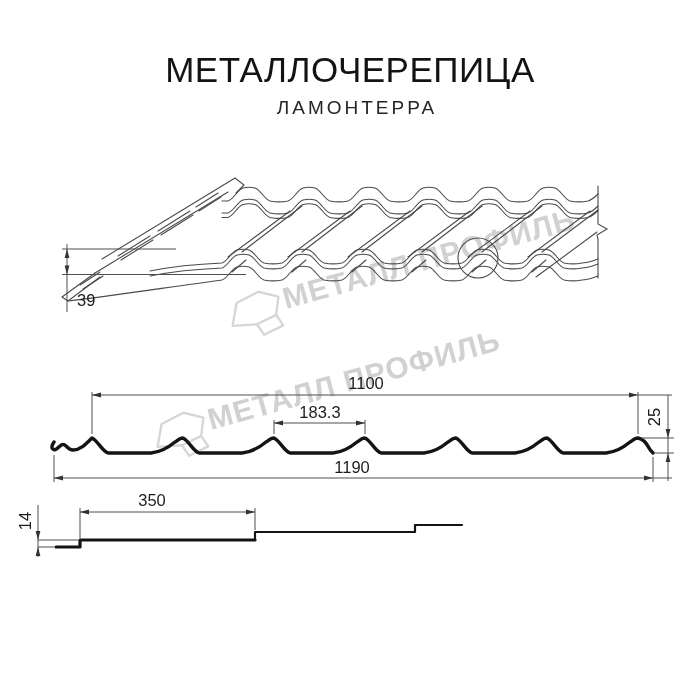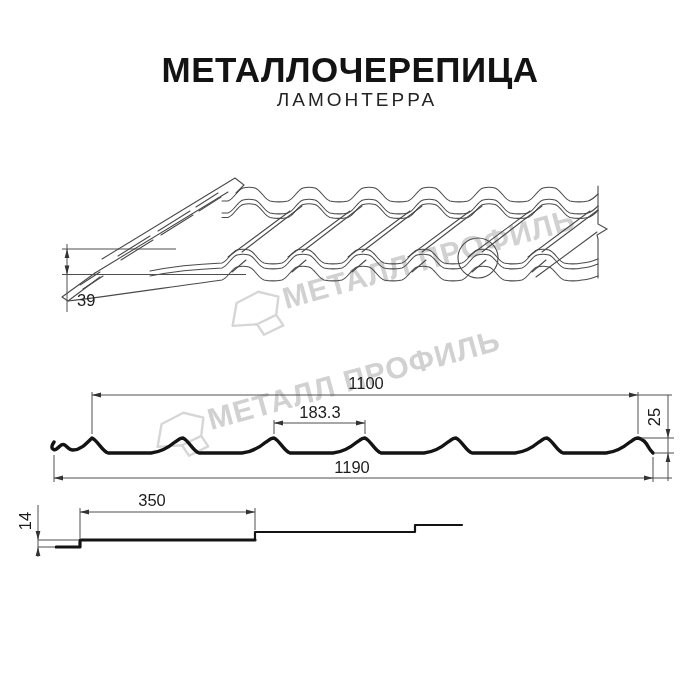--- a/index.html
+++ b/index.html
@@ -1,21 +1,21 @@
 <!DOCTYPE html>
 <html><head>
 <meta charset="utf-8">
 <style>
   html,body{margin:0;padding:0;background:#fff;}
   #page{position:relative;width:700px;height:700px;background:#fff;overflow:hidden;
         font-family:"Liberation Sans",sans-serif;}
   .header{position:absolute;top:52px;left:0;right:0;text-align:center;}
-  .title{margin:0;font-family:"Liberation Sans",sans-serif;font-weight:bold;
+  .title{margin:0;font-family:"Liberation Sans",sans-serif;font-weight:normal;
          font-size:35px;line-height:1;letter-spacing:.5px;color:#131313;}
-  .subtitle{margin-top:2px;font-family:"Liberation Sans",sans-serif;font-weight:normal;
+  .subtitle{margin-top:10px;font-family:"Liberation Sans",sans-serif;font-weight:normal;
             font-size:19px;letter-spacing:3px;color:#242424;padding-left:14px;}
   svg{position:absolute;left:0;top:0;}
   .ln{stroke:#4a4a4a;stroke-width:1.1;fill:none;stroke-linecap:round;}
   .thick{stroke:#141414;fill:none;stroke-linecap:round;stroke-linejoin:round;}
   .dl{stroke:#4f4f4f;stroke-width:1;fill:none;}
   .ar{fill:#333;stroke:none;}
   .dim{font-family:"Liberation Sans",sans-serif;font-size:16.5px;fill:#1c1c1c;}
   .wm-text{font-family:"Liberation Sans",sans-serif;font-weight:bold;font-size:30px;
            fill:#c9c9c9;letter-spacing:1px;}
   .wm-logo{stroke:#cfcfcf;stroke-width:2.4;fill:none;stroke-linejoin:round;}

